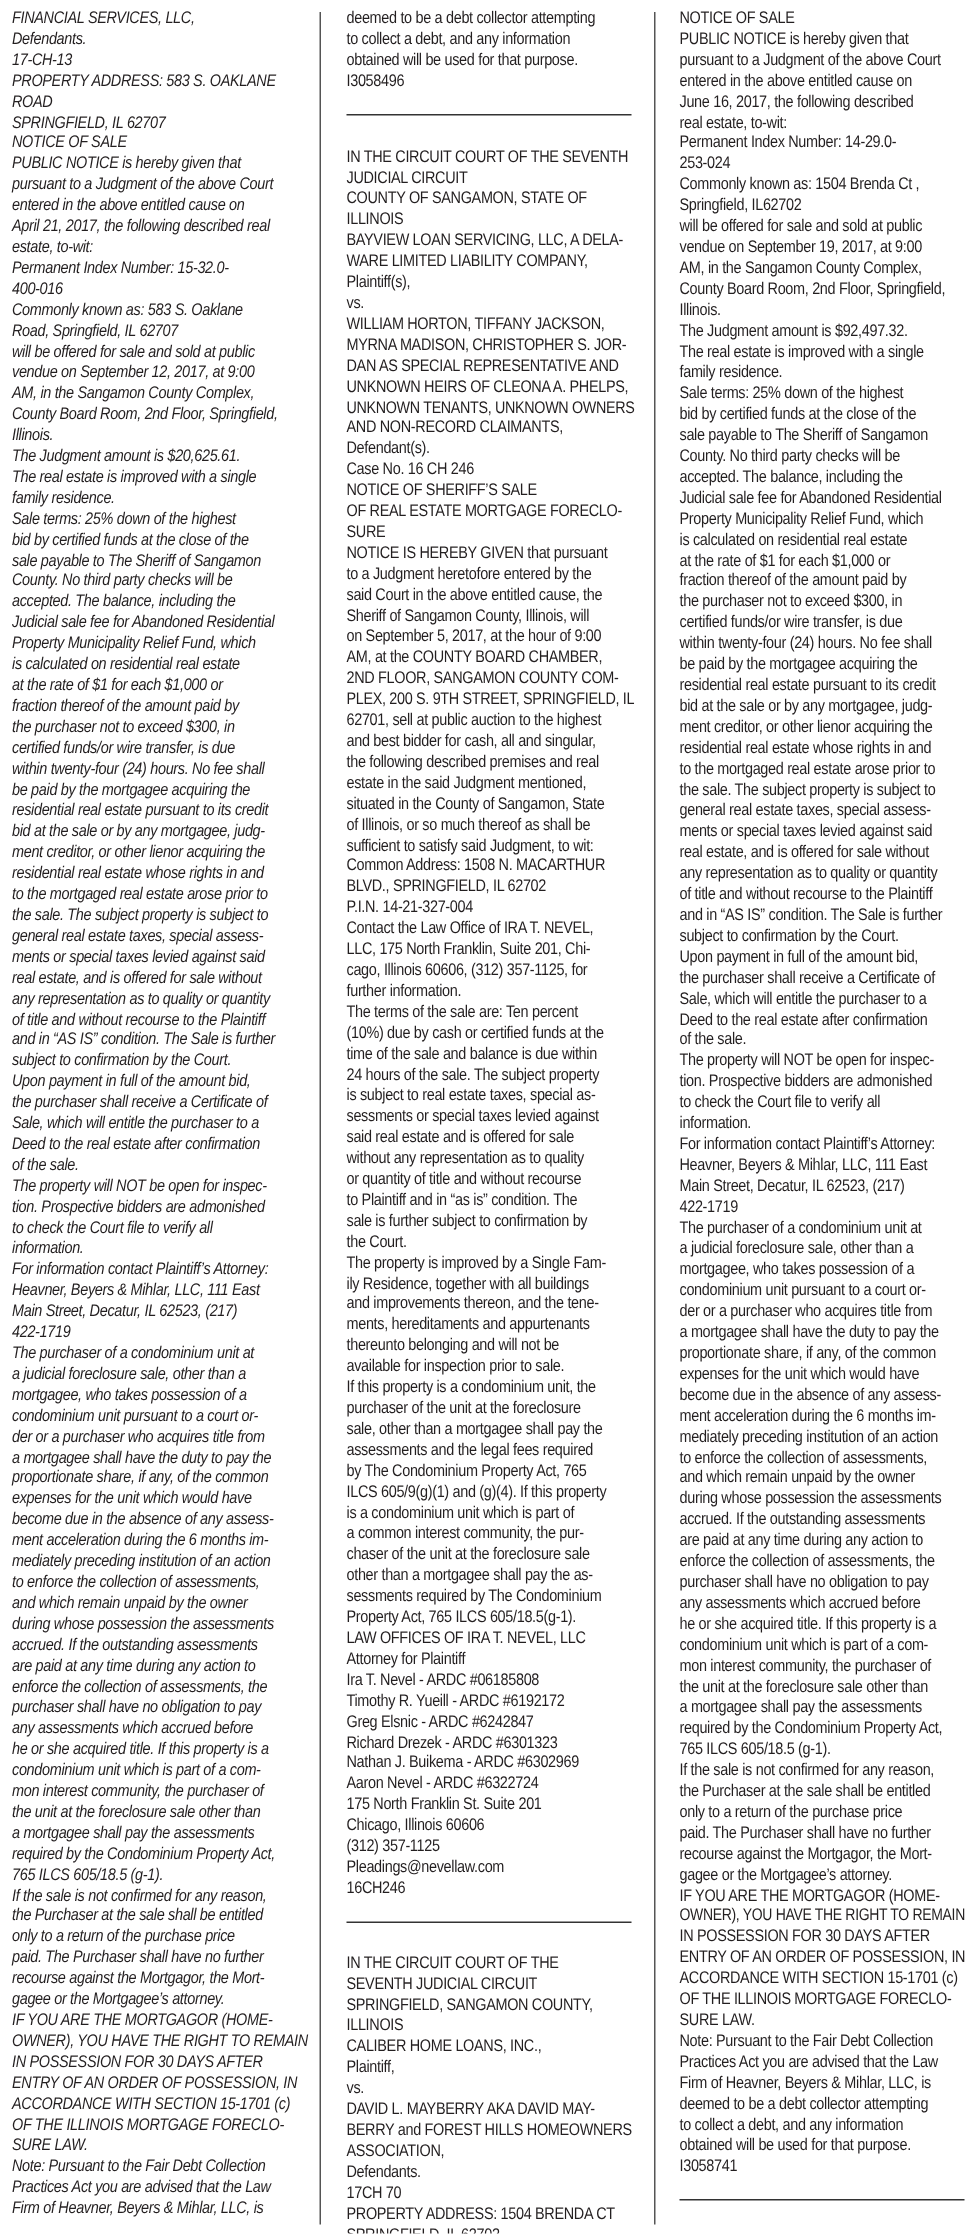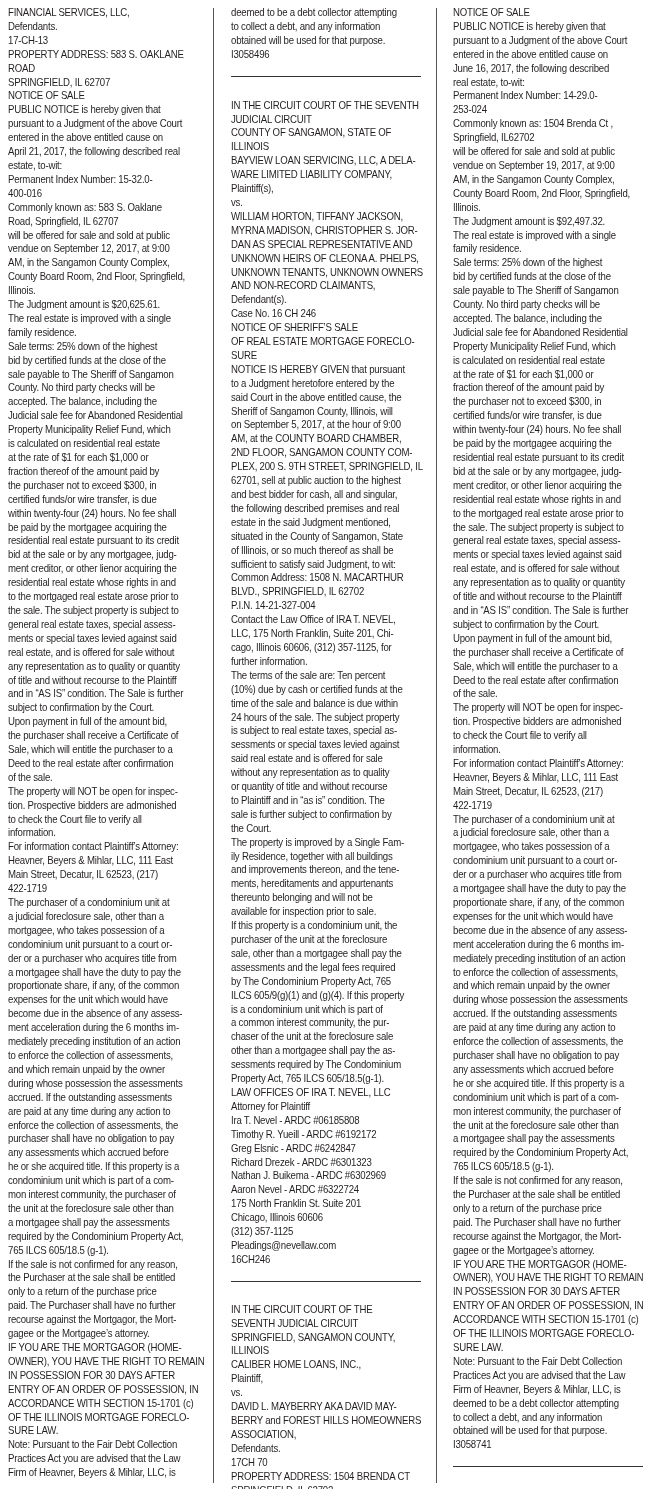--- a/index.html
+++ b/index.html
@@ -7,21 +7,21 @@
     width: 646px; height: 1489px; overflow: hidden; position: relative;
     font-family: "Liberation Sans", sans-serif;
     color: #231f20;
   }
   .col {
     position: absolute; top: 6px;
     font-size: 11.2px; line-height: 13.9px;
     letter-spacing: -0.25px;
     transform-origin: top left;
   }
-  .col1 { left: 8px; width: 200px; }
+  .col1 { left: 8px; width: 200px; font-style: italic; }
   .col2 { left: 231px; width: 192px; }
   .col3 { left: 453px; width: 190px; }
   .line { display: block; white-space: nowrap; }
   .rule { height: 0; border-top: 1.3px solid #333; margin: 14px 0 22px 0; width: 190px; }
   .rule.r2 { margin: 14px 0 21px 0; }
   .rule.r3 { margin: 14px 0 0 0; width: 190px; }
   .vdiv { position: absolute; width: 1px; background: #555; }
   .vdiv1 { left: 213px; top: 8px; height: 1475px; }
   .vdiv2 { left: 436px; top: 8px; height: 1475px; }
 </style>

